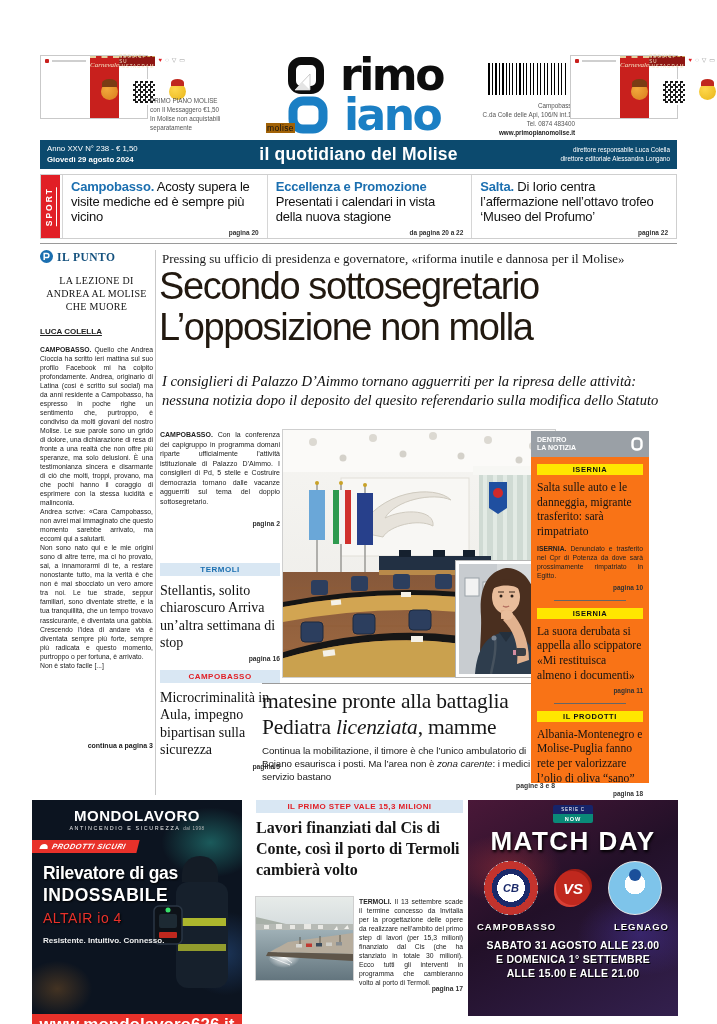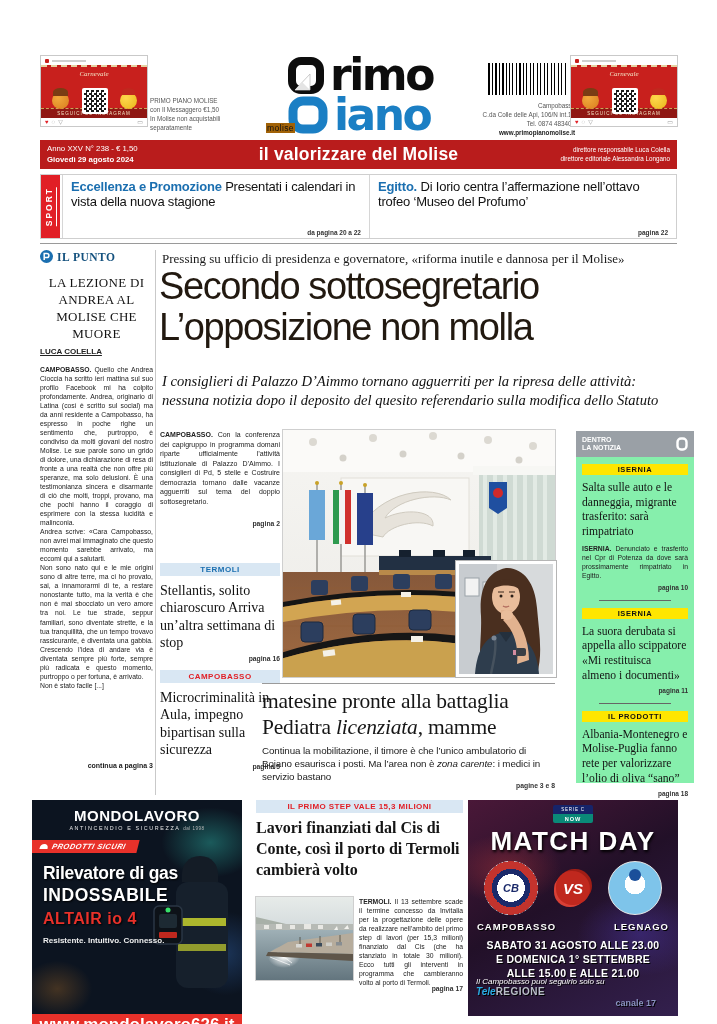--- a/index.html
+++ b/index.html
@@ -3,68 +3,68 @@
 <meta charset="utf-8">
 <style>
 *{margin:0;padding:0;box-sizing:border-box}
 body{background:#e8e8e8;font-family:"Liberation Sans",sans-serif}
 .page{position:relative;width:717px;height:1024px;margin:0 auto;background:#fff;color:#1a1a1a;overflow:hidden}
 .abs{position:absolute}
 .serif{font-family:"Liberation Serif",serif}
 .pageref{text-align:right;font-size:6.8px;font-weight:bold;color:#333}
 
 
-.igcard{width:108px;height:72px;background:#fff;border:1px solid #c9c9c9;display:flex;flex-direction:column;font-family:"Liberation Sans",sans-serif}
+.igcard{width:108px;height:64px;background:#fff;border:1px solid #c9c9c9;display:flex;flex-direction:row;font-family:"Liberation Sans",sans-serif}
 .ig-head{height:9px;display:flex;align-items:center;gap:3px;padding:0 4px}
 .ig-dot{width:4px;height:4px;background:#c8201d;border-radius:1px}
 .ig-barline{width:34px;height:2px;background:#cfcfcf}
 .ig-body{flex:1;background:#c8201d;position:relative;border-top:2px dashed #e6d2a0}
 .ig-caption{text-align:center;font-family:"Liberation Serif",serif;font-style:italic;color:#f3e3c3;font-size:7px;padding-top:3px}
 .mask{position:absolute;width:17px;height:17px;border-radius:50%}
 .mask.m1{left:11px;top:25px;background:radial-gradient(circle at 35% 35%,#f2a93c,#d97c1e)}
 .mask.m1::before{content:"";position:absolute;left:1px;top:-4px;width:15px;height:8px;border-radius:50% 50% 0 0;background:#7a3c14}
 .mask.m2{left:79px;top:25px;background:radial-gradient(circle at 35% 35%,#ffd84d,#e8b519)}
 .mask.m2::before{content:"";position:absolute;left:2px;top:-4px;width:13px;height:7px;border-radius:50% 50% 0 0;background:#c0281e}
 .qr{position:absolute;left:41px;top:21px;width:26px;height:26px;background:#fff;border-radius:2px;padding:2px}
 .qr-in{width:100%;height:100%;background-image:repeating-conic-gradient(#1a1a1a 0% 25%,#fff 0% 50%);background-size:5px 5px}
 .ig-band{height:10px;background:#8f1713;color:#f3e3c3;font-size:4.5px;letter-spacing:1px;display:flex;align-items:center;justify-content:center;border-top:1px dashed #caa85a}
 .ig-foot{height:8px;display:flex;align-items:center;padding:0 4px;gap:3px;font-size:6px;line-height:1;color:#9a9a9a}
 .ig-heart{color:#e11f26}
 .ig-save{margin-left:auto}
 .mast-note{font-size:6.3px;line-height:1.45;color:#555}
 .logo{display:flex;flex-direction:column;gap:2px}
-.logo-row{display:flex;align-items:center;gap:6px;height:38px}
+.logo-row{display:flex;align-items:center;gap:16px;height:38px}
 .logo-word{font-family:"DejaVu Sans",sans-serif;font-size:44px;font-weight:bold;letter-spacing:-2.5px;line-height:.78}
 .lw-black{color:#0d0d0d}.lw-blue{color:#1b7fc4}
 .bluep{position:relative;width:40px;height:38px}
 .molise{position:absolute;left:-22px;bottom:1px;background:#a16207;font-size:8.5px;color:#111;padding:0 1px;letter-spacing:.4px}
 .barcode{width:80px;height:34px;background:repeating-linear-gradient(90deg,#000 0 1.5px,#fff 1.5px 3.5px,#000 3.5px 4.5px,#fff 4.5px 7px);border:1px solid #fff}
 .mast-contact{font-size:6.3px;line-height:1.45;color:#555;text-align:right}
 .mast-contact .c-web{font-weight:bold;color:#222}
-.bluebar{left:40px;top:140px;width:637px;height:29px;background:#b91c1c;color:#fff;display:flex;align-items:center}
+.bluebar{left:40px;top:140px;width:637px;height:29px;background:#0c4a6e;color:#fff;display:flex;align-items:center}
 .bb-left{width:158px;padding-left:7px;font-size:7.8px;line-height:1.3}
 .bb-left .bb2{font-weight:bold}
 .bb-center{flex:1;text-align:center;font-size:17.5px;font-weight:bold;letter-spacing:.2px}
 .bb-right{width:158px;padding-right:7px;text-align:right;font-size:6.3px;line-height:1.35}
 
 
 .sport{left:40px;top:174px;width:637px;height:65px;border:1px solid #cfcfcf;display:flex;background:#fff}
 .sport-tab{width:21px;background:#e11f26;color:#fff;display:flex;align-items:center;justify-content:center;border-right:2px solid #fff}
 .sport-tab span{writing-mode:vertical-rl;transform:rotate(180deg);font-size:8.5px;font-weight:bold;letter-spacing:2px;border-left:1px solid #fff;padding-left:2px}
 .sport-item{flex:1;padding:4px 8px 2px;position:relative;border-left:1px solid #d6d6d6}
 .sport-text{font-size:13px;line-height:1.17;letter-spacing:-.2px;color:#111}
 .sport-lead{color:#1b6fb0;font-weight:bold}
 .sport-page{position:absolute;right:8px;bottom:2px;font-size:6.5px;font-weight:bold;color:#333}
 .content-rule{left:40px;top:243px;width:637px;height:1px;background:#9a9a9a}
 
 
 .punto{left:40px;top:250px;width:113px}
 .punto-head{display:flex;align-items:center;gap:4px;margin-bottom:11px}
 .punto-head-label{font-family:"Liberation Serif",serif;font-weight:bold;font-size:11.5px;letter-spacing:.5px;color:#14517e}
-.punto-title{font-family:"Liberation Serif",serif;font-size:13px;line-height:1.32;text-align:center;letter-spacing:.3px;color:#131313;margin-bottom:4px}
+.punto-title{font-family:"Liberation Serif",serif;font-size:10px;line-height:1.32;text-align:center;letter-spacing:.3px;color:#131313;margin-bottom:13px}
 .punto-byline{font-size:8px;font-weight:bold;text-decoration:underline;margin-bottom:9px;color:#222}
 .punto-body{font-size:6.8px;line-height:1.33;text-align:justify;color:#222;height:392px;overflow:hidden}
 .punto-body p{margin:0}
 .punto-cont{text-align:right;font-size:7px;font-weight:bold;margin-top:5px}
 .vdiv{left:155px;top:250px;width:1px;height:545px;background:#c9c9c9}
 
 
 .kicker{left:162px;top:251px;width:515px;font-family:"Liberation Serif",serif;font-size:13px;color:#1a1a1a}
 .headline{left:159px;top:266px;width:518px;font-size:38px;font-weight:normal;letter-spacing:-1.4px;line-height:1.08;color:#221910}
 .deck{left:162px;top:372px;width:515px;font-family:"Liberation Serif",serif;font-style:italic;font-size:14.6px;line-height:1.33;color:#101010}
@@ -76,42 +76,42 @@
 .tb-blue{color:#1b6fb0}.tb-red{color:#e11f26}
 .teaser-title{font-family:"Liberation Serif",serif;font-size:14px;line-height:1.24;margin-top:6px;color:#111}
 .photo1{left:283px;top:430px;width:272px;height:247px;outline:1px solid #cfcfcf}
 .inset{left:456px;top:561px;width:100px;height:116px;border:3px solid #fff;outline:1px solid #b5b5b5;background:#d7dadc}
 .pedi-rule{left:262px;top:683px;width:293px;height:1px;background:#9a9a9a}
 .pedi-head{left:262px;top:689px;width:293px;font-family:"Liberation Serif",serif;font-size:21.5px;line-height:1.2;color:#161616;letter-spacing:-.2px}
 .pedi-deck{left:262px;top:745px;width:293px;font-size:9.8px;line-height:1.32;color:#222;letter-spacing:-.1px}
 .pedi-page{left:262px;top:782px;width:293px}
 
 
-.side{left:576px;top:431px;width:118px;height:352px;background:#86efac}
+.side{left:531px;top:431px;width:118px;height:352px;background:#f97316}
 .side-head{height:26px;background:#9aa0a6;color:#fff;display:flex;align-items:center;justify-content:space-between;padding:0 6px;font-size:7px;font-weight:bold;line-height:1.2}
 .side-item{padding:7px 6px 0}
 .side-tag{height:11px;background:#ffe600;display:flex;align-items:center;justify-content:center;font-size:7.5px;font-weight:bold;color:#111;letter-spacing:.6px}
 .side-title{font-family:"Liberation Serif",serif;font-size:11.6px;line-height:1.27;margin-top:6px;color:#131313}
 .side-body{font-size:6.8px;line-height:1.32;text-align:justify;margin-top:5px;color:#222}
 .side-page{text-align:right;font-size:6.5px;font-weight:bold;margin-top:3px;color:#333}
 .side-div{width:72px;height:1px;background:#666;margin:9px auto 0}
 
 
 .adml{left:32px;top:800px;width:210px;height:236px;color:#fff;overflow:hidden;
 background:radial-gradient(70px 50px at 85% 18%,rgba(42,160,150,.5),transparent 70%),
 radial-gradient(60px 60px at 92% 65%,rgba(50,100,170,.4),transparent 70%),
 radial-gradient(50px 40px at 12% 80%,rgba(210,130,40,.28),transparent 70%),#0c1420}
 .ml-brand{margin-top:7px;text-align:center;font-size:15px;font-weight:bold;letter-spacing:.5px}
 .ml-sub{text-align:center;font-size:5.4px;letter-spacing:1.6px;color:#e6e6e6;margin-top:1px}
 .ml-since{font-size:4.5px;letter-spacing:.5px;color:#b9b9b9}
 .ml-ribbon{position:absolute;left:-4px;top:40px;background:#e8312a;transform:skewX(-14deg);padding:2px 12px 2px 12px;font-size:7.5px;font-weight:bold;font-style:italic;letter-spacing:.5px;display:flex;align-items:center;gap:4px}
 .helmet{width:8px;height:5px;border-radius:5px 5px 0 0;background:#fff;display:inline-block}
 .ml-l1{position:absolute;left:11px;top:63px;font-size:17.5px;font-weight:bold;letter-spacing:-.3px;text-shadow:1px 1px 2px #000}
 .ml-l2{position:absolute;left:11px;top:85px;font-size:17.5px;font-weight:bold;letter-spacing:.5px;text-shadow:1px 1px 2px #000}
-.ml-l3{position:absolute;left:11px;top:110px;font-size:16px;font-weight:bold;color:#e8312a;letter-spacing:.5px;text-shadow:1px 1px 2px #000}
+.ml-l3{position:absolute;left:11px;top:110px;font-size:14px;font-weight:normal;color:#e8312a;letter-spacing:.5px;text-shadow:1px 1px 2px #000}
 .ml-l4{position:absolute;left:11px;top:136px;font-size:8px;font-weight:bold;color:#eee}
 .ml-bar{position:absolute;left:0;right:0;bottom:0;height:22px;background:#e8312a;display:flex;align-items:center;justify-content:center;font-size:17px;font-weight:bold}
 .ml-worker{position:absolute;right:0;top:48px}
 
 .porto-band{left:256px;top:800px;width:207px;height:13px;background:#d9e7f3;display:flex;align-items:center;justify-content:center;font-size:8px;font-weight:bold;color:#e11f26;letter-spacing:.4px}
 .porto-head{left:256px;top:818px;width:207px;font-family:"Liberation Serif",serif;font-weight:bold;font-size:16px;line-height:1.3;color:#151515}
 .porto-photo{left:256px;top:897px;width:97px;height:83px;outline:1px solid #cfcfcf}
 .porto-body{left:359px;top:897px;width:104px;font-size:6.8px;line-height:1.33;text-align:justify;color:#222}
 .porto-page{left:359px;top:985px;width:104px}
 
@@ -220,37 +220,41 @@
         <span>▽</span>
         <span class="ig-save">▭</span>
       </div>
   </div>
 
   <div class="abs bluebar">
     <div class="bb-left">
       <div>Anno XXV N° 238 - € 1,50</div>
       <div class="bb2">Giovedì 29 agosto 2024</div>
     </div>
-    <div class="bb-center">il valorizzare del Molise</div>
+    <div class="bb-center">il quotidiano del Molise</div>
     <div class="bb-right">
       <div>direttore responsabile Luca Colella</div>
       <div>direttore editoriale Alessandra Longano</div>
     </div>
   </div>
 
   <div class="abs sport">
     <div class="sport-tab">
         <span>SPORT</span>
       </div>
     <div class="sport-item">
+      <div class="sport-text"><span class="sport-lead">Campobasso.</span><span> Acosty supera le visite mediche ed è sempre più vicino</span></div>
+      <div class="sport-page">pagina 20</div>
+    </div>
+    <div class="sport-item">
       <div class="sport-text"><span class="sport-lead">Eccellenza e Promozione</span><span> Presentati i calendari in vista della nuova stagione</span></div>
       <div class="sport-page">da pagina 20 a 22</div>
     </div>
     <div class="sport-item">
-      <div class="sport-text"><span class="sport-lead">Egitto.</span><span> Di Iorio centra l’affermazione nell’ottavo trofeo ‘Museo del Profumo’</span></div>
+      <div class="sport-text"><span class="sport-lead">Salta.</span><span> Di Iorio centra l’affermazione nell’ottavo trofeo ‘Museo del Profumo’</span></div>
       <div class="sport-page">pagina 22</div>
     </div>
   </div>
   <div class="abs content-rule"></div>
 
   <div class="abs punto">
     <div class="punto-head">
       <svg width="13" height="13" viewBox="0 0 13 13">
         <circle cx="6.5" cy="6.5" r="6.5" fill="#1b6fb0"></circle>
         <path d="M4.2 10 V3.4 h2.6 a2.1 2.1 0 0 1 0 4.2 h-2.6" fill="none" stroke="#fff" stroke-width="1.5"></path>
@@ -544,19 +548,15 @@
     </div>
     <div class="md-names">
       <span>CAMPOBASSO</span>
       <span>LEGNAGO</span>
     </div>
     <div class="md-sched">
       <div>SABATO 31 AGOSTO ALLE 23.00</div>
       <div>E DOMENICA 1° SETTEMBRE</div>
       <div>ALLE 15.00 E ALLE 21.00</div>
     </div>
-    <div class="md-foot">
-      <span>Il Campobasso puoi seguirlo solo su </span><span class="md-brand1">Tele</span><span class="md-brand2">REGIONE</span>
-      <div class="md-channel">canale 17</div>
-    </div>
   </div>
 
 </div>
 
 </body></html>

